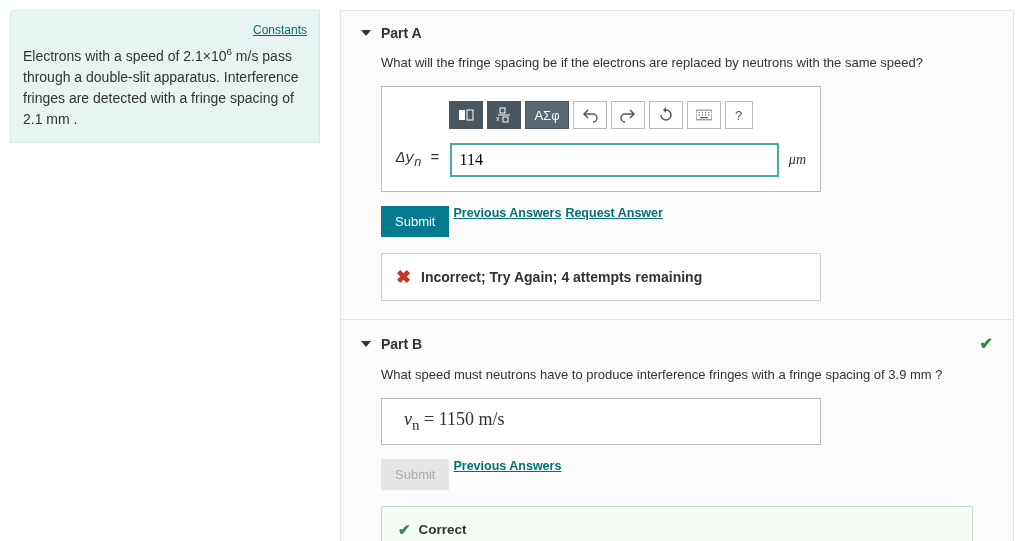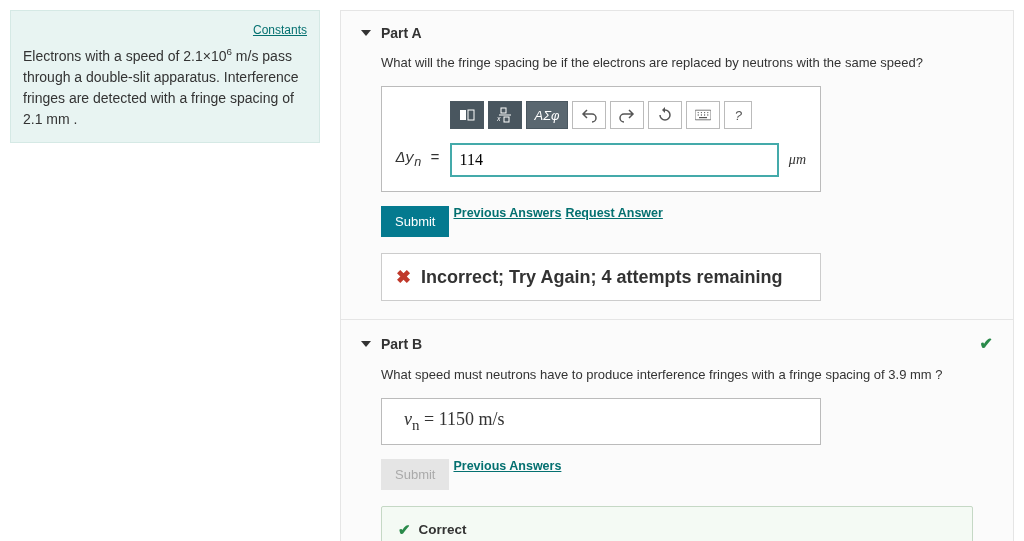--- a/index.html
+++ b/index.html
@@ -9,36 +9,36 @@
   .constants-box { background: #e8f4f2; padding: 12px; border: 1px solid #d5e9e5; }
   .constants-link { color: #047070; text-decoration: underline; font-size: 12px; display: block; text-align: right; margin-bottom: 8px; }
   .problem-text { font-size: 14px; line-height: 1.5; color: #333; }
   .main { flex: 1; border: 1px solid #e5e5e5; background: #fbfbfb; }
   .part { padding: 14px 20px 18px 20px; }
   .part-header { display: flex; align-items: center; gap: 10px; margin-bottom: 14px; }
   .caret { width: 0; height: 0; border-left: 5px solid transparent; border-right: 5px solid transparent; border-top: 6px solid #333; }
   .part-title { font-weight: bold; font-size: 14px; }
   .question { font-size: 13px; margin: 0 0 16px 20px; color: #333; }
   .answer-box { border: 1px solid #bbb; background: #fff; margin: 0 0 14px 20px; width: 440px; padding: 14px; }
-  .toolbar { display: flex; gap: 4px; justify-content: center; margin-bottom: 14px; align-items: flex-start; font-style: italic; }
+  .toolbar { display: flex; gap: 4px; justify-content: center; margin-bottom: 14px; align-items: flex-start; }
   .tool-btn { background: #5a6770; color: #fff; border: 1px solid #4a5760; padding: 5px 8px; font-size: 13px; display: inline-flex; align-items: center; justify-content: center; min-width: 28px; height: 28px; }
   .tool-btn.sel { background: #49565f; }
   .tool-btn.light { background: #fff; color: #555; border: 1px solid #bbb; }
   .tool-icon-svg { width: 16px; height: 16px; }
   .answer-row { display: flex; align-items: center; gap: 10px; }
   .answer-label { font-size: 15px; font-family: Liberation Mono, monospace; font-style: italic; }
   .answer-input { flex: 1; border: 2px solid #4aa; padding: 6px 8px; font-size: 16px; font-family: 'Times New Roman', serif; }
   .unit { font-size: 14px; font-family: 'Times New Roman', serif; font-style: italic; }
   .actions { margin-left: 20px; display: flex; gap: 4px; }
   .submit-btn { background: #047a8f; color: #fff; border: none; padding: 8px 14px; font-size: 13px; cursor: pointer; }
   .submit-btn.disabled { background: #e5e5e5; color: #aaa; cursor: default; }
   .link-btn { color: #047070; text-decoration: underline; font-size: 12.5px; font-weight: bold; cursor: pointer; }
   .feedback-incorrect { margin: 16px 0 0 20px; border: 1px solid #ccc; background: #fff; padding: 12px 14px; display: flex; align-items: center; gap: 10px; width: 440px; }
   .x-icon { color: #c0392b; font-weight: bold; font-size: 18px; }
-  .feedback-text { font-weight: bold; font-size: 18px; }
+  .feedback-text { font-weight: bold; font-size: 14px; }
   .part-b-header { display: flex; align-items: center; justify-content: space-between; margin-bottom: 14px; gap: 48px; }
   .check-icon { color: #2a8a4a; font-weight: bold; font-size: 16px; }
   .answer-display { margin: 0 0 14px 20px; border: 1px solid #bbb; background: #fff; padding: 10px 22px; font-family: 'Times New Roman', serif; font-size: 18px; width: 440px; }
   .correct-box { margin: 16px 20px 0 20px; border: 1px solid #c5d8c5; background: #f4faf4; padding: 14px 16px; border-radius: 2px; }
   .correct-header { display: flex; align-items: center; gap: 8px; margin-bottom: 6px; }
   .correct-header .check-icon { color: #2a8a4a; font-size: 15px; }
   .correct-title { font-weight: bold; font-size: 13.5px; }
   .sig-fig { font-size: 12.5px; line-height: 1.5; }
   .sig-fig-label { font-weight: bold; }
   .divider { border-top: 1px solid #e5e5e5; }

